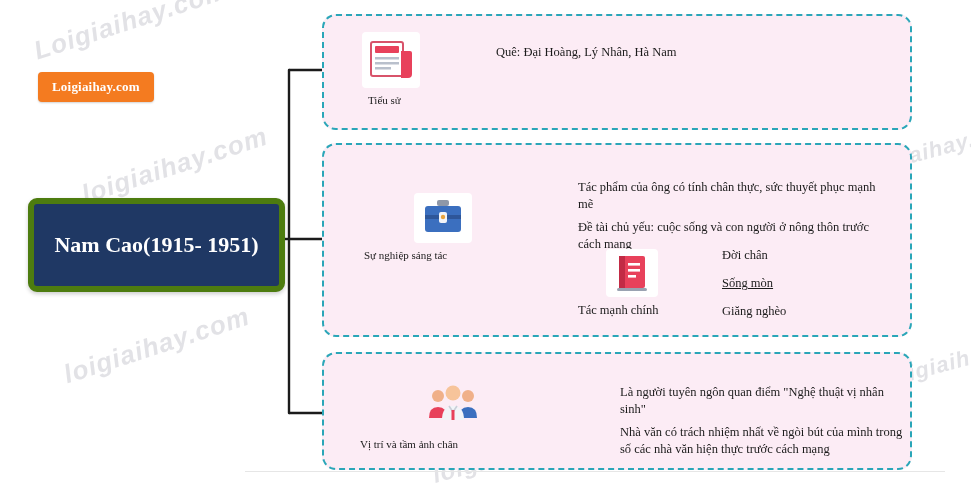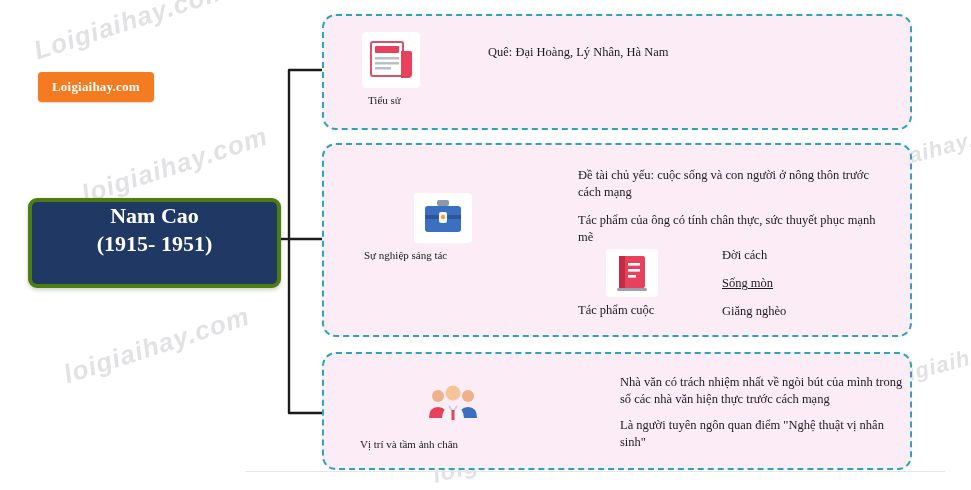--- a/index.html
+++ b/index.html
@@ -52,26 +52,26 @@
   }
 
   
   .root-node {
     position: absolute;
     left: 28px;
     top: 198px;
     width: 245px;
     height: 82px;
     background: #1f3864;
-    border: 4px solid #4d7c0f;
+    border: 6px solid #4d7c0f;
     border-radius: 9px;
     color: #ffffff;
     display: flex;
-    flex-direction: column;
     align-items: center;
+    justify-content: center;
     font-weight: bold;
     font-size: 22px;
     line-height: 1.25;
     box-shadow: 0 2px 4px rgba(0,0,0,.2);
   }
 
   
   .branch {
     position: absolute;
     background: #fcecf5;
@@ -185,73 +185,73 @@
       <svg width="46" height="44" viewBox="0 0 46 44">
         <rect x="3" y="4" width="32" height="34" rx="2" fill="#ffffff" stroke="#d8536a" stroke-width="2"></rect>
         <rect x="7" y="8" width="24" height="7" rx="1" fill="#e8415b"></rect>
         <rect x="7" y="19" width="24" height="2.5" fill="#b9c0cc"></rect>
         <rect x="7" y="24" width="24" height="2.5" fill="#b9c0cc"></rect>
         <rect x="7" y="29" width="16" height="2.5" fill="#b9c0cc"></rect>
         <path d="M33 13 h9 a2 2 0 0 1 2 2 v21 a4 4 0 0 1 -4 4 h-7 z" fill="#e8415b"></path>
       </svg>
     </div>
     <div class="branch-title" style="top:78px; text-align:left; padding-left:44px; width:120px;">Tiểu sử</div>
-    <div class="bullets" style="left:164px; top:28px; width:400px;">
+    <div class="bullets" style="left:172px; top:28px; width:400px;">
       <p>Quê: Đại Hoàng, Lý Nhân, Hà Nam</p>
     </div>
   </div>
 
   <div class="branch" id="branch-career">
     <div class="icon-box" style="left:90px; top:48px; width:58px; height:50px;">
       <svg width="44" height="42" viewBox="0 0 44 42">
         <rect x="16" y="3" width="12" height="6" rx="2" fill="#8f98a8"></rect>
         <rect x="4" y="9" width="36" height="26" rx="3" fill="#3b6fbf"></rect>
         <rect x="4" y="18" width="36" height="4" fill="#2e5699"></rect>
         <rect x="18" y="15" width="8" height="11" rx="2" fill="#f2f4f8"></rect>
         <circle cx="22" cy="20" r="2.2" fill="#e8a33d"></circle>
       </svg>
     </div>
     <div class="branch-title" style="top:104px; text-align:left; padding-left:40px; width:200px;">Sự nghiệp sáng tác</div>
 
     <div class="bullets" style="left:254px; top:22px; width:300px;">
+      <p style="margin-top:12px;">Tác phẩm của ông có tính chân thực, sức thuyết phục mạnh mẽ</p>
       <p>Đề tài chủ yếu: cuộc sống và con người ở nông thôn trước cách mạng</p>
-      <p style="margin-top:12px;">Tác phẩm của ông có tính chân thực, sức thuyết phục mạnh mẽ</p>
     </div>
 
     <div class="icon-box" style="left:282px; top:104px; width:52px; height:48px;">
       <svg width="40" height="42" viewBox="0 0 40 42">
         <rect x="7" y="4" width="26" height="32" rx="2" fill="#e8415b"></rect>
         <rect x="7" y="4" width="6" height="32" fill="#c22b45"></rect>
         <rect x="16" y="11" width="12" height="2.6" fill="#ffffff"></rect>
         <rect x="16" y="17" width="12" height="2.6" fill="#ffffff"></rect>
         <rect x="16" y="23" width="8" height="2.6" fill="#ffffff"></rect>
         <rect x="5" y="36" width="30" height="3" rx="1.5" fill="#9aa2b1"></rect>
       </svg>
     </div>
-    <div class="sub-item" style="left:254px; top:158px;">Tác phẩm cuộc</div>
-
-    <div class="sub-item" style="left:398px; top:103px;">Đời cách</div>
+    <div class="sub-item" style="left:254px; top:158px;">Tác mạnh chính</div>
+
+    <div class="sub-item" style="left:398px; top:103px;">Đời chân</div>
     <div class="sub-item" style="left:398px; top:131px;text-decoration:underline;">Sống mòn</div>
     <div class="sub-item" style="left:398px; top:159px;">Giăng nghèo</div>
   </div>
 
   <div class="branch" id="branch-impact">
     <div class="icon-box" style="left:98px; top:24px; width:62px; height:52px; background:transparent;">
       <svg width="56" height="44" viewBox="0 0 56 44">
         <circle cx="13" cy="14" r="6" fill="#f0b089"></circle>
         <path d="M4 36 q0 -11 9 -11 q9 0 9 11 z" fill="#e8415b"></path>
         <circle cx="43" cy="14" r="6" fill="#f0b089"></circle>
         <path d="M34 36 q0 -11 9 -11 q9 0 9 11 z" fill="#3b6fbf"></path>
         <circle cx="28" cy="11" r="7.5" fill="#f7c49a"></circle>
         <path d="M17 38 q0 -14 11 -14 q11 0 11 14 z" fill="#f2f4f8"></path>
         <path d="M24 24 l4 6 l4 -6" fill="none" stroke="#c9ced8" stroke-width="1.6"></path>
         <rect x="26.5" y="28" width="3" height="10" fill="#e8415b"></rect>
       </svg>
     </div>
     <div class="branch-title" style="top:84px; text-align:left; padding-left:36px; width:280px;">Vị trí và tầm ảnh chân</div>
     <div class="bullets" style="left:296px; top:20px; width:290px;">
+      <p style="margin-top:10px;">Là người tuyên ngôn quan điểm "Nghệ thuật vị nhân sinh"</p>
       <p>Nhà văn có trách nhiệm nhất về ngòi bút của mình trong số các nhà văn hiện thực trước cách mạng</p>
-      <p style="margin-top:10px;">Là người tuyên ngôn quan điểm "Nghệ thuật vị nhân sinh"</p>
     </div>
   </div>
 
   <div class="bottom-rule"></div>
 </div>
 
 </body></html>

